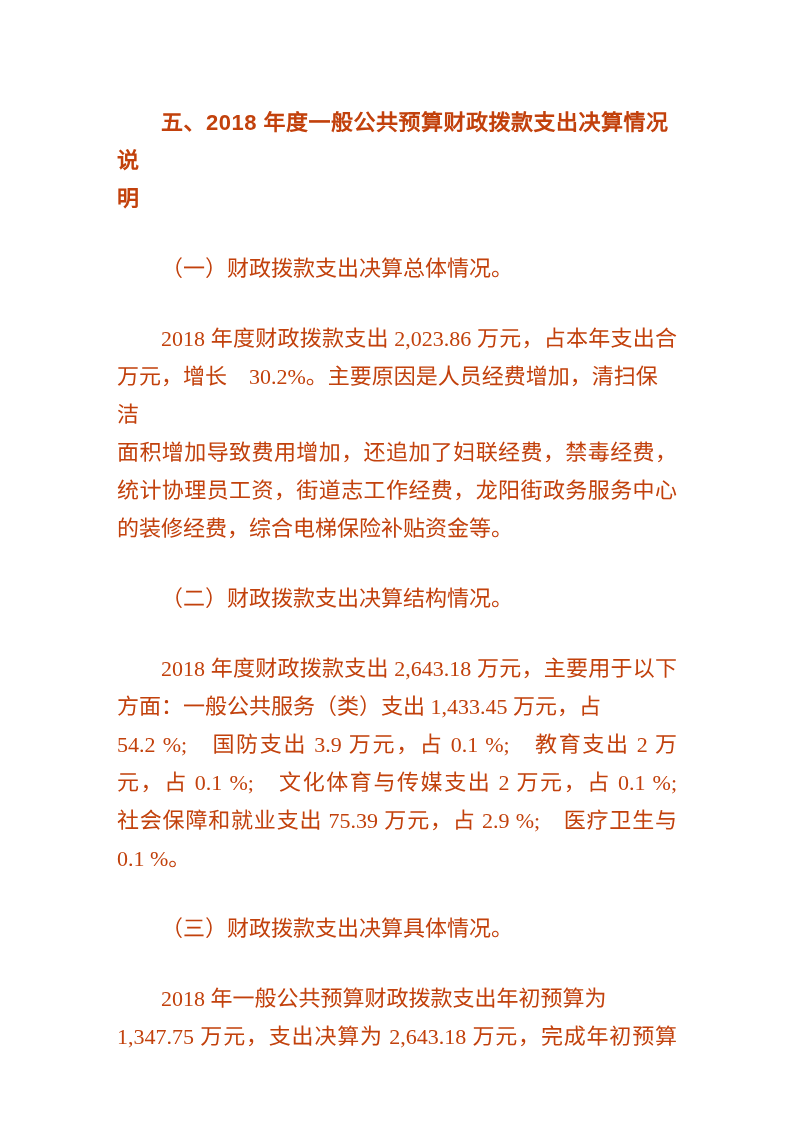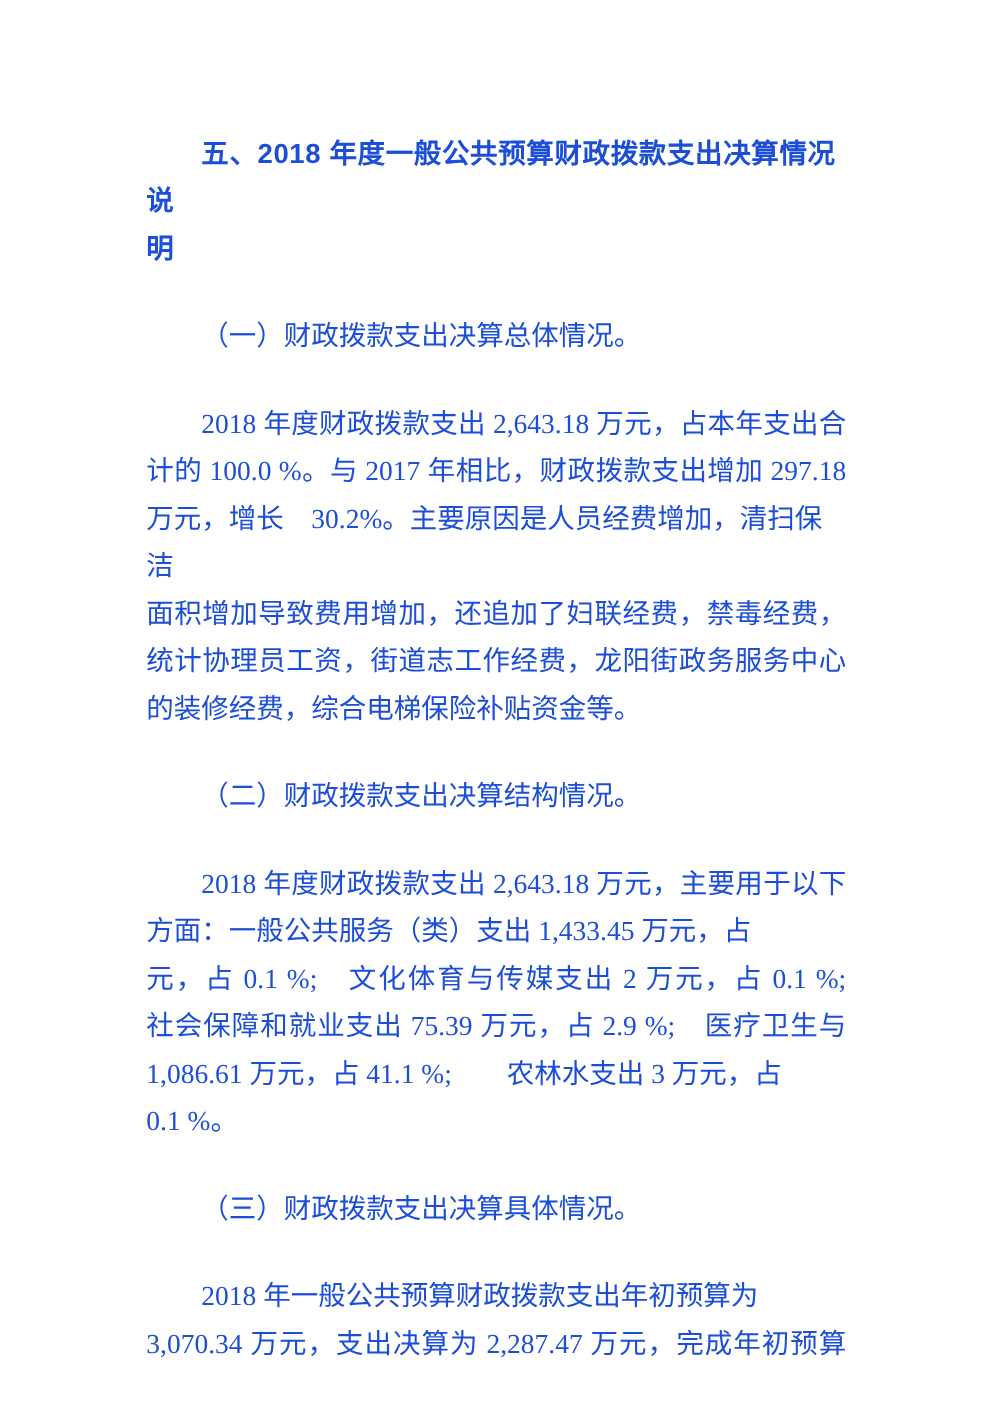--- a/index.html
+++ b/index.html
@@ -5,21 +5,21 @@
   html, body {
     margin: 0;
     padding: 0;
     background: #ffffff;
   }
   .page {
     position: relative;
     width: 793px;
     height: 1122px;
     background: #ffffff;
-    color: #1d4ed8;
+    color: #c2410c;
     font-family: "Liberation Serif", "DejaVu Serif", serif;
     overflow: hidden;
   }
   .content {
     padding: 104px 116px 0 117px;
   }
   .block {
     margin-top: 32px;
   }
   .block:first-child {
@@ -51,42 +51,41 @@
 
     <div class="block">
       <div class="line title-line indent just">五、2018 年度一般公共预算财政拨款支出决算情况说</div>
       <div class="line title-line">明</div>
     </div>
 
     <div class="block">
       <div class="line indent">（一）财政拨款支出决算总体情况。</div>
     </div>
     <div class="block">
-      <div class="line indent just">2018 年度财政拨款支出 2,643.18 万元，占本年支出合</div>
-      <div class="line just">计的 100.0 %。与 2017 年相比，财政拨款支出增加 297.18</div>
+      <div class="line indent just">2018 年度财政拨款支出 2,023.86 万元，占本年支出合</div>
       <div class="line just">万元，增长　30.2%。主要原因是人员经费增加，清扫保洁</div>
       <div class="line just">面积增加导致费用增加，还追加了妇联经费，禁毒经费，</div>
       <div class="line just">统计协理员工资，街道志工作经费，龙阳街政务服务中心</div>
       <div class="line">的装修经费，综合电梯保险补贴资金等。</div>
     </div>
 
     <div class="block">
       <div class="line indent">（二）财政拨款支出决算结构情况。</div>
     </div>
     <div class="block">
       <div class="line indent just">2018 年度财政拨款支出 2,643.18 万元，主要用于以下</div>
       <div class="line">方面：一般公共服务（类）支出 1,433.45 万元，占</div>
+      <div class="line just">54.2 %;　国防支出 3.9 万元，占 0.1 %;　教育支出 2 万</div>
       <div class="line just">元，占 0.1 %;　文化体育与传媒支出 2 万元，占 0.1 %;</div>
       <div class="line just">社会保障和就业支出 75.39 万元，占 2.9 %;　医疗卫生与</div>
-      <div class="line">1,086.61 万元，占 41.1 %;　　农林水支出 3 万元，占</div>
       <div class="line">0.1 %。</div>
     </div>
 
     <div class="block">
       <div class="line indent">（三）财政拨款支出决算具体情况。</div>
     </div>
     <div class="block">
       <div class="line indent">2018 年一般公共预算财政拨款支出年初预算为</div>
-      <div class="line just">3,070.34 万元，支出决算为 2,287.47 万元，完成年初预算</div>
+      <div class="line just">1,347.75 万元，支出决算为 2,643.18 万元，完成年初预算</div>
     </div>
 
   </div>
 </div>
 
 </body></html>

